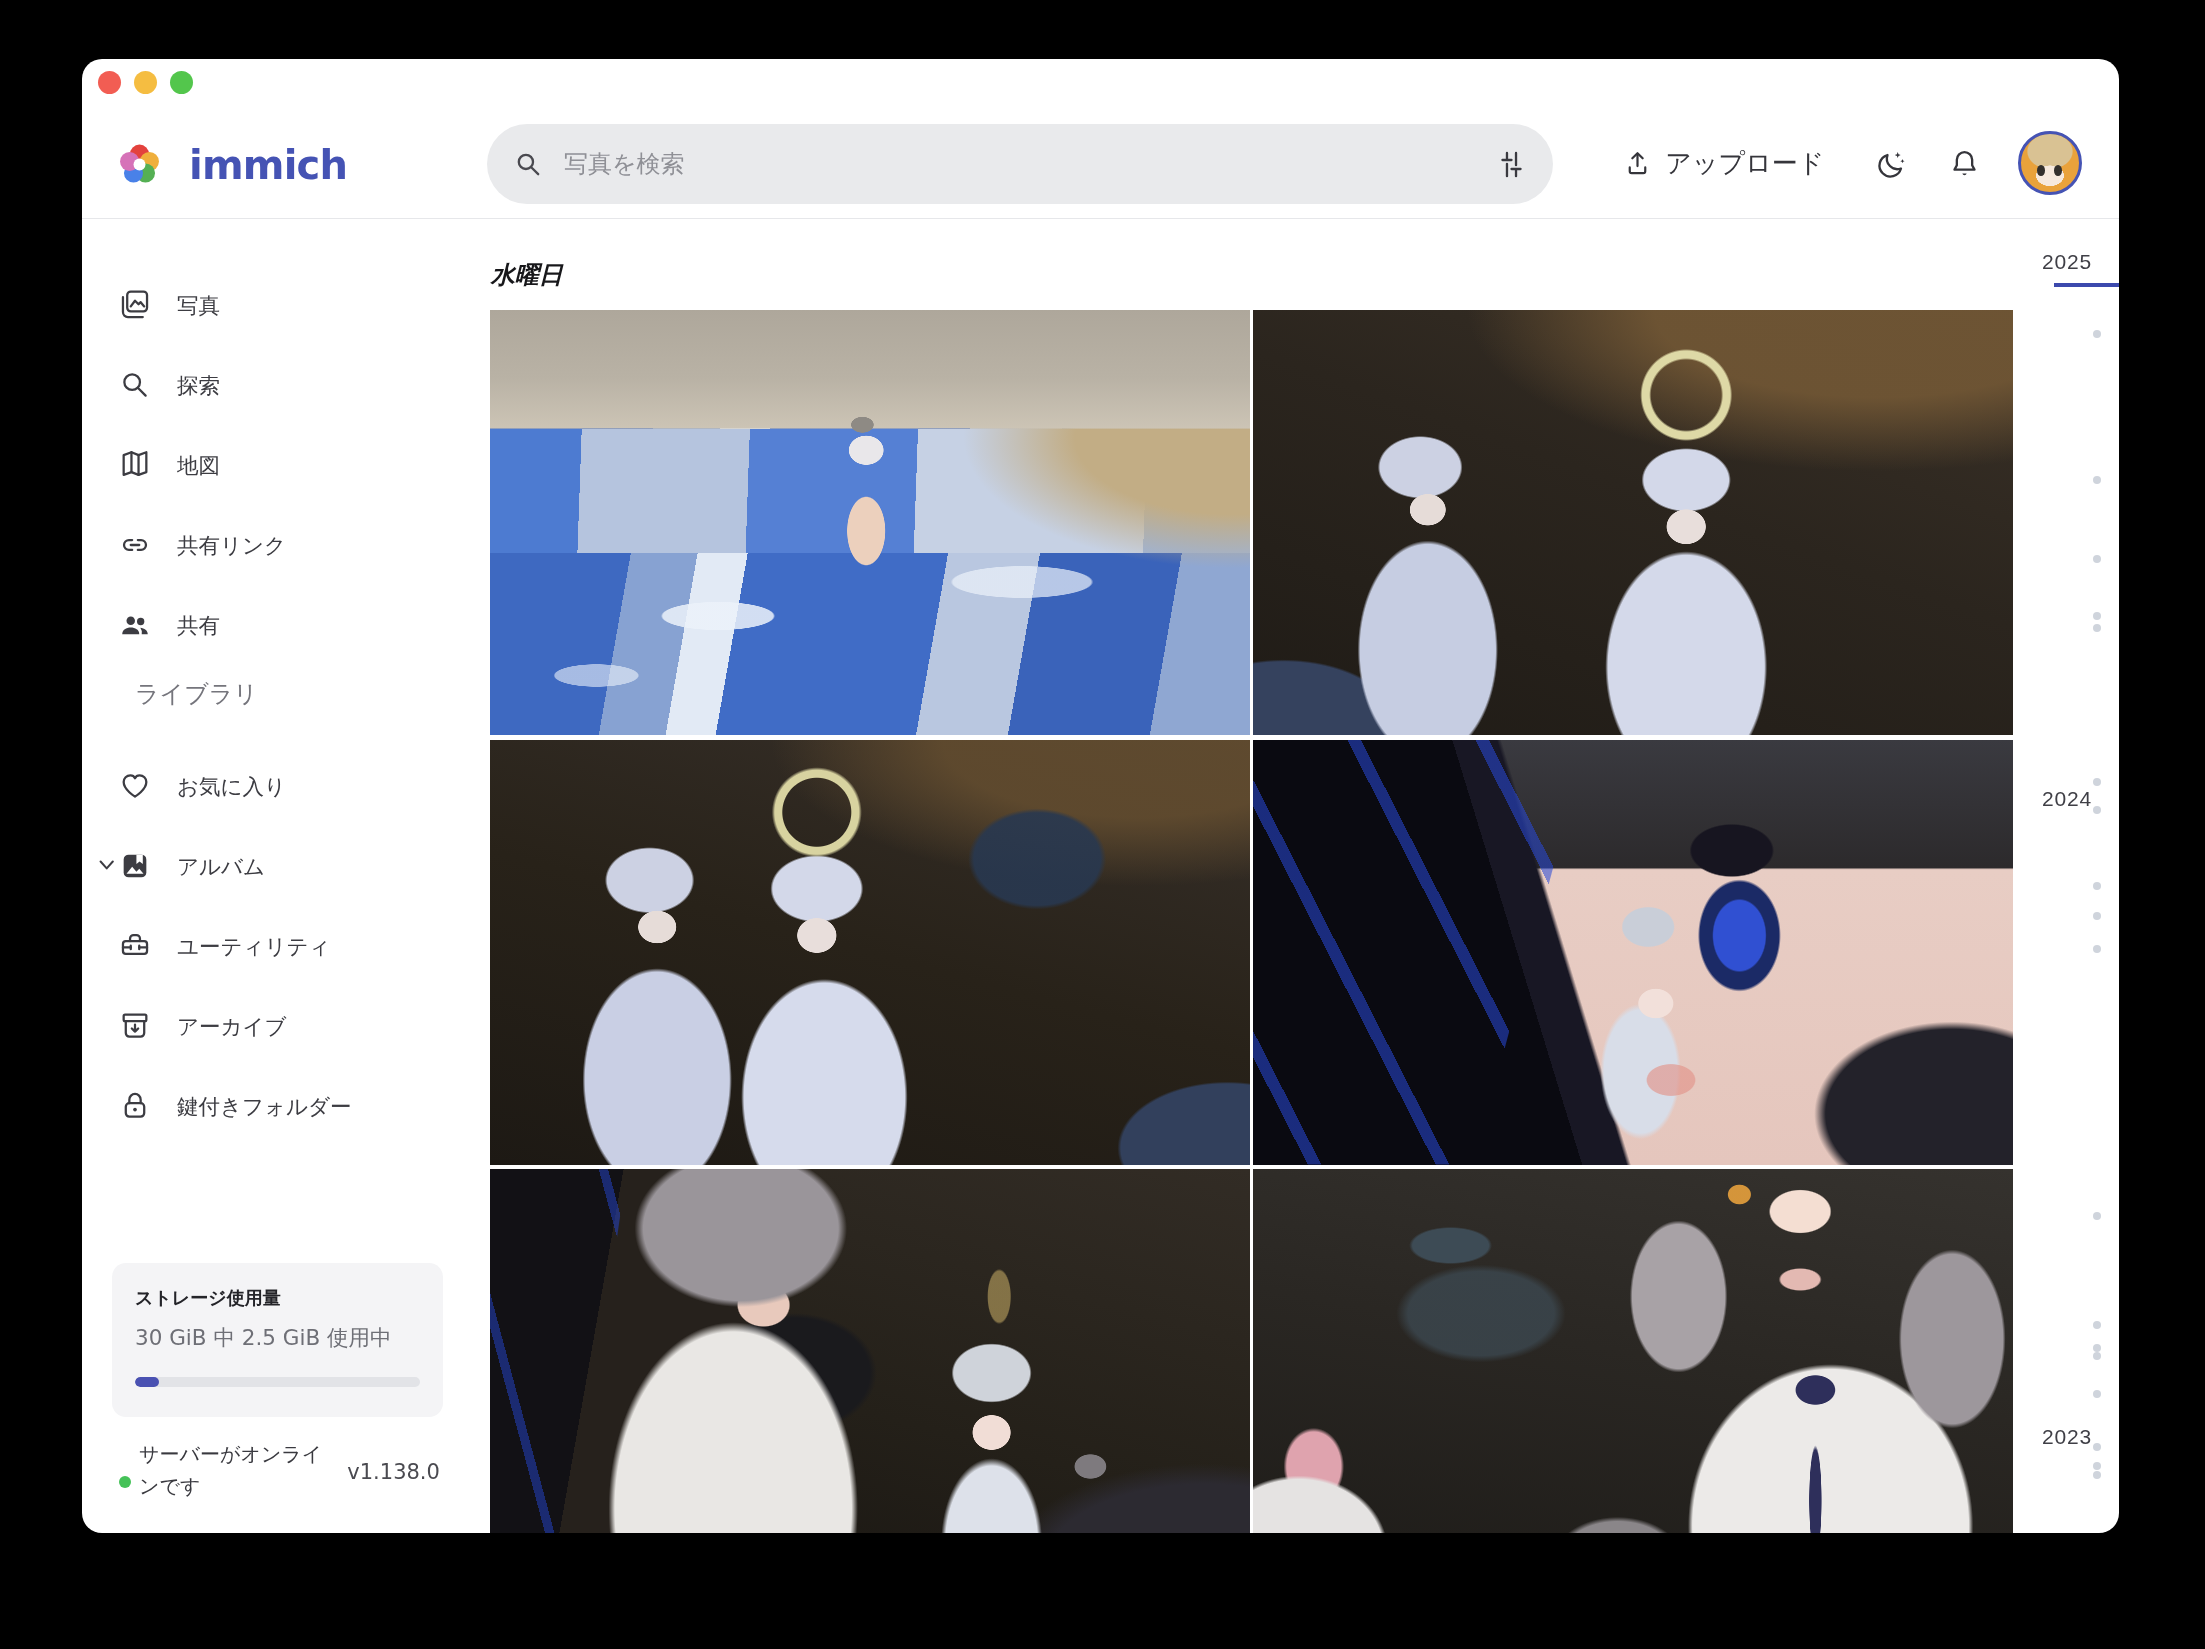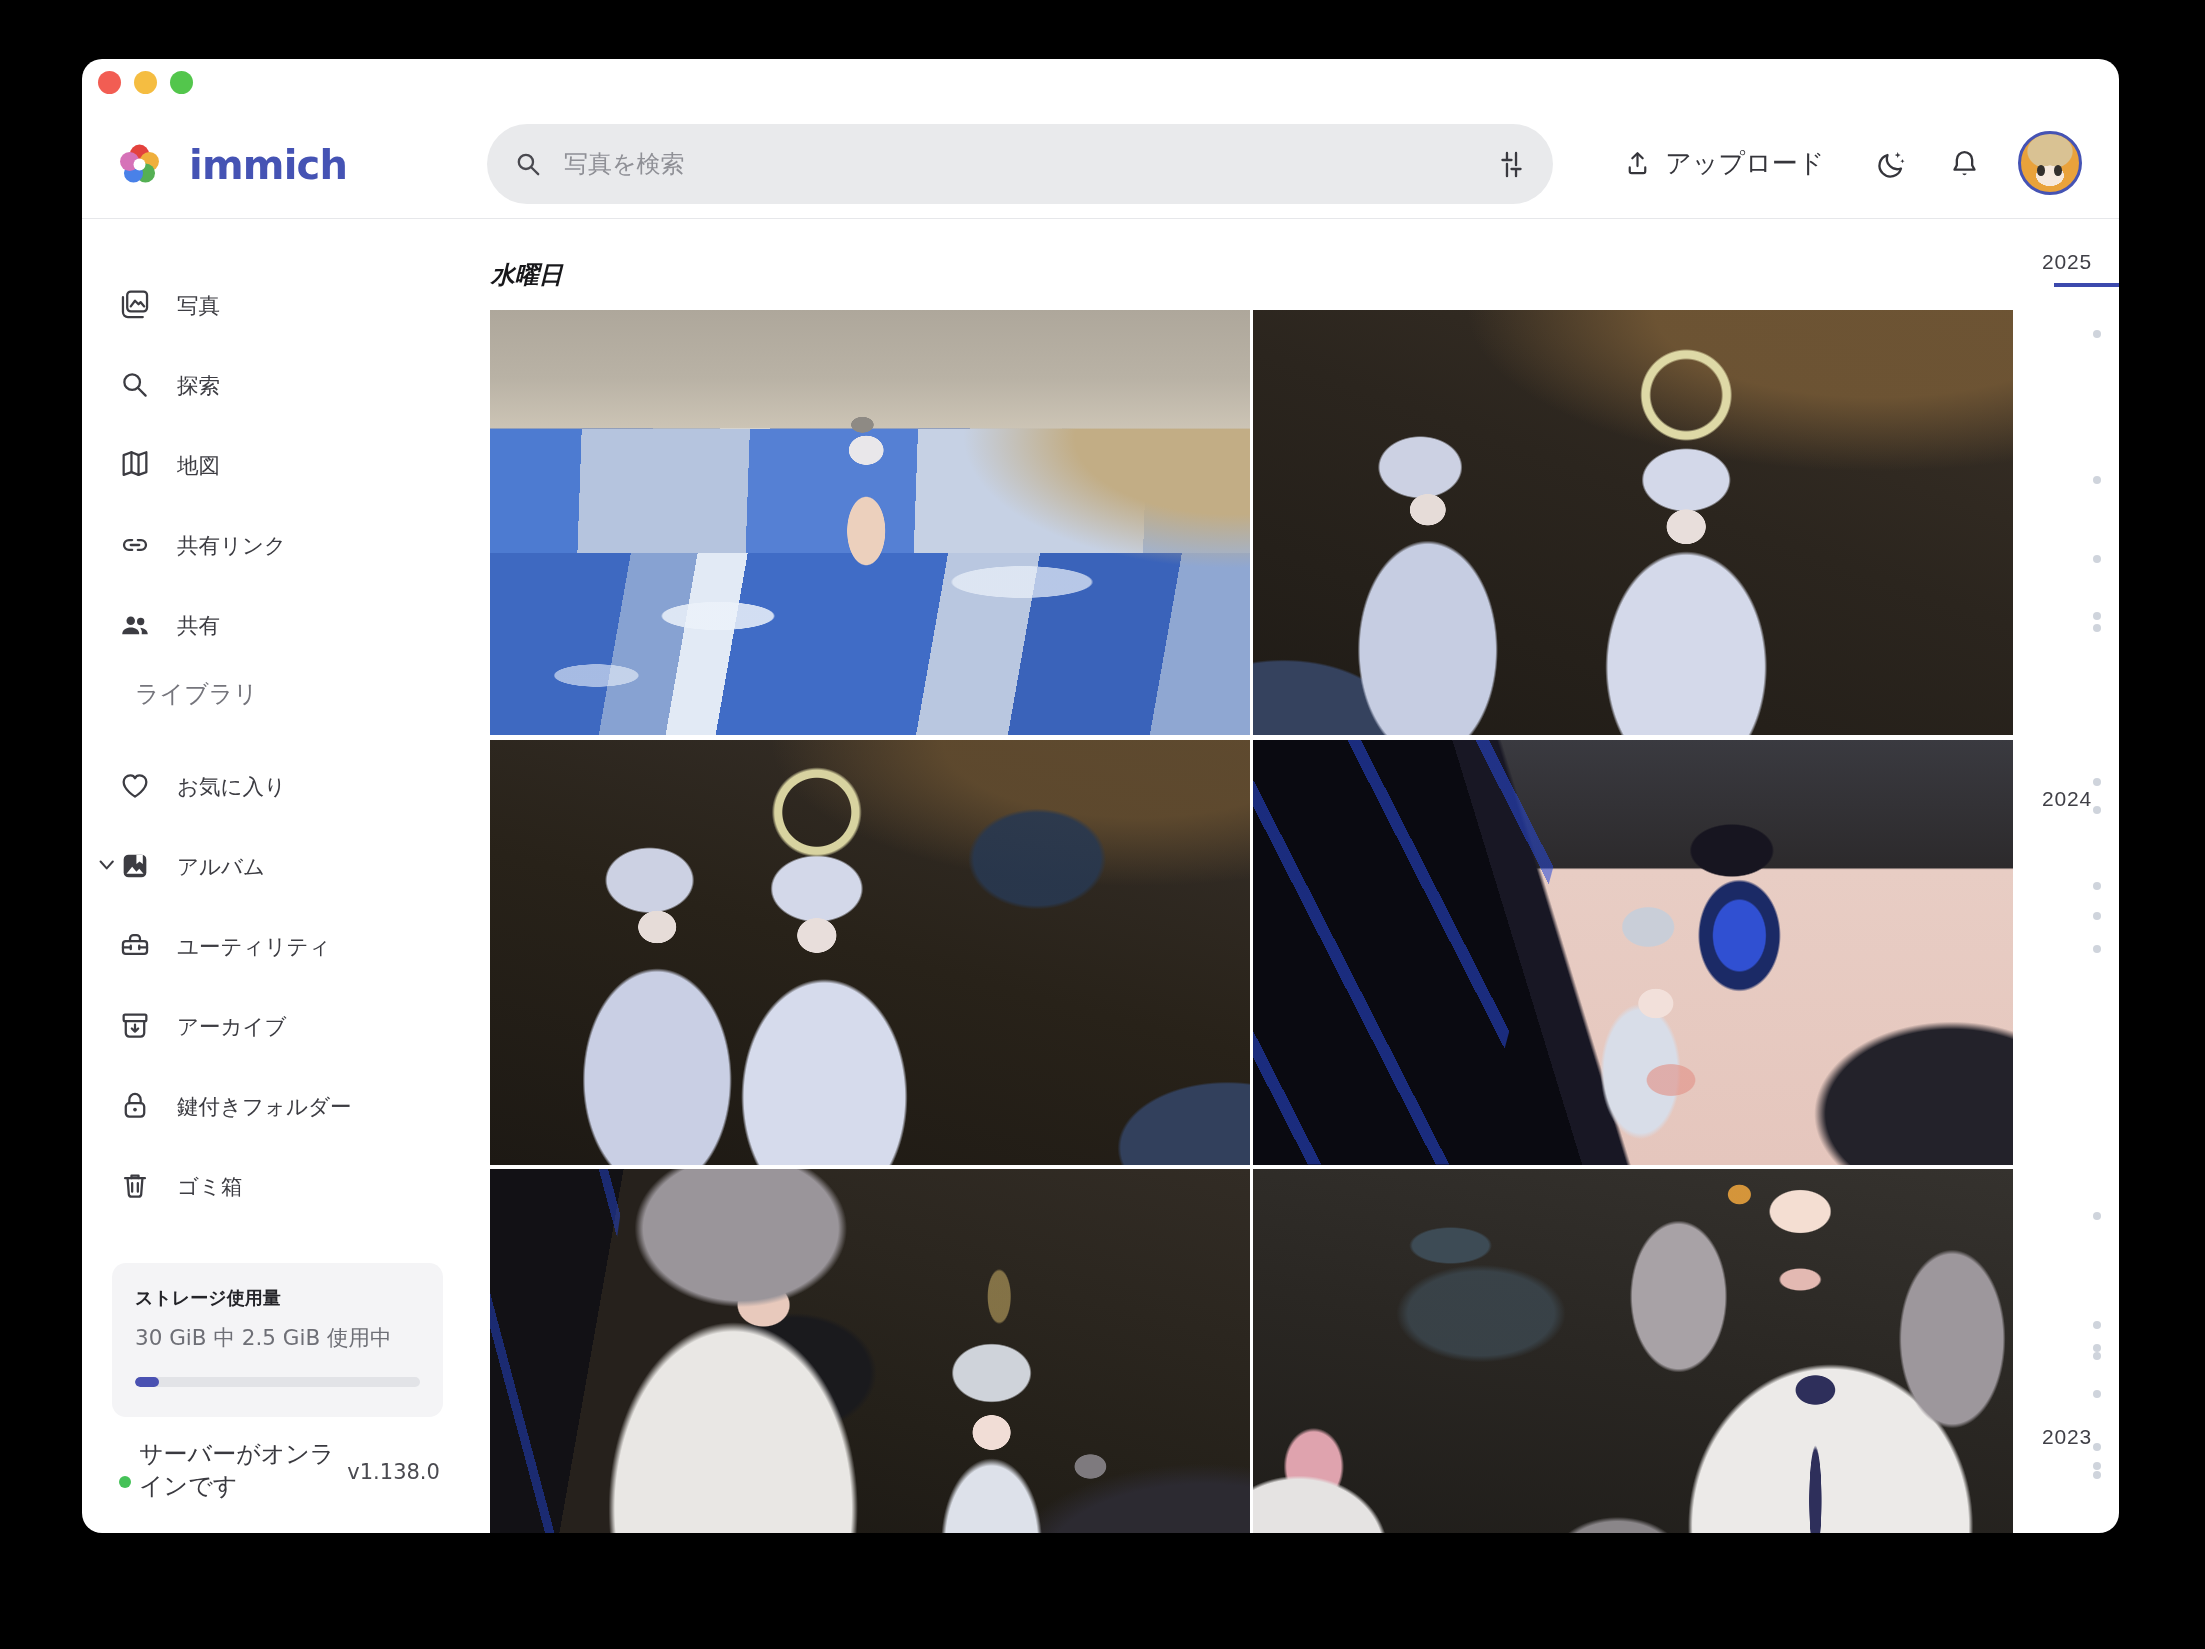--- a/index.html
+++ b/index.html
@@ -73,21 +73,21 @@
   .storage-card {
     position:absolute; left:30px; top:1044px; width:331px; height:154px;
     background:#f4f4f6; border-radius:14px; padding:23px 23px;
   }
   .storage-title { font-size:18px; font-weight:700; color:#242429; }
   .storage-sub { margin-top:13px; font-size:21.5px; color:#6e6f76; }
   .storage-track { margin-top:24.6px; height:10px; border-radius:5.4px; background:#e2e3e7; overflow:hidden; }
   .storage-fill { height:100%; border-radius:5.4px; background:#4a51b2; width:8%; }
   .server-row { position:absolute; left:31px; top:1219px; width:330px; height:84px; }
   .server-dot { position:absolute; left:6.1px; top:38px; width:12.3px; height:12.3px; border-radius:50%; }
-  .server-text { margin-left:26px; width:200px; font-size:24px; line-height:32px; color:#39393f; }
+  .server-text { margin-left:26px; width:200px; font-size:20px; line-height:32px; color:#39393f; }
   .server-version { position:absolute; right:3.1px; top:21.5px; font-size:21px; color:#4a4a50; }
   
   .main { flex:1; position:relative; min-width:0;font-style:italic; }
   .date-header { position:absolute; left:0.8px; top:40px; font-size:24px; font-weight:700; color:#17171a; }
   .grid {
     position:absolute; left:0; top:91px; width:1523px;
     display:grid; grid-template-columns:760px 760px; gap:4.6px 3.1px;
   }
   .photo { width:760px; height:425px; position:relative; overflow:hidden; cursor:pointer; }
   
@@ -334,29 +334,20 @@
 
       <div class="nav-item">
         <svg class="nav-icon" viewBox="0 0 48 48" fill="none" stroke="#3c3c42" stroke-width="3.2" stroke-linecap="round" stroke-linejoin="round">
           <rect x="11" y="20" width="26" height="19" rx="5"></rect>
           <path d="M16 20v-5a8 8 0 0116 0v5"></path>
           <circle cx="24" cy="29" r="2.6" fill="#3c3c42" stroke="none"></circle>
         </svg>
         <span class="nav-label">鍵付きフォルダー</span>
       </div>
 
-      <div class="nav-item">
-        <svg class="nav-icon" viewBox="0 0 48 48" fill="none" stroke="#3c3c42" stroke-width="3.2" stroke-linecap="round" stroke-linejoin="round">
-          <path d="M10 13h28"></path>
-            <path d="M19 13v-3.5h10V13"></path>
-          <path d="M13.5 13l1.8 23a3.5 3.5 0 003.5 3h10.4a3.5 3.5 0 003.5-3l1.8-23"></path>
-          <path d="M20 20v12m8-12v12"></path>
-        </svg>
-        <span class="nav-label">ゴミ箱</span>
-      </div>
 
       <div class="storage-card">
         <div class="storage-title">ストレージ使用量</div>
         <div class="storage-sub">30 GiB 中 2.5 GiB 使用中</div>
         <div class="storage-track">
           <div class="storage-fill" style="background: rgb(74, 81, 178); width: 8.3%;"></div>
         </div>
       </div>
 
       <div class="server-row">

